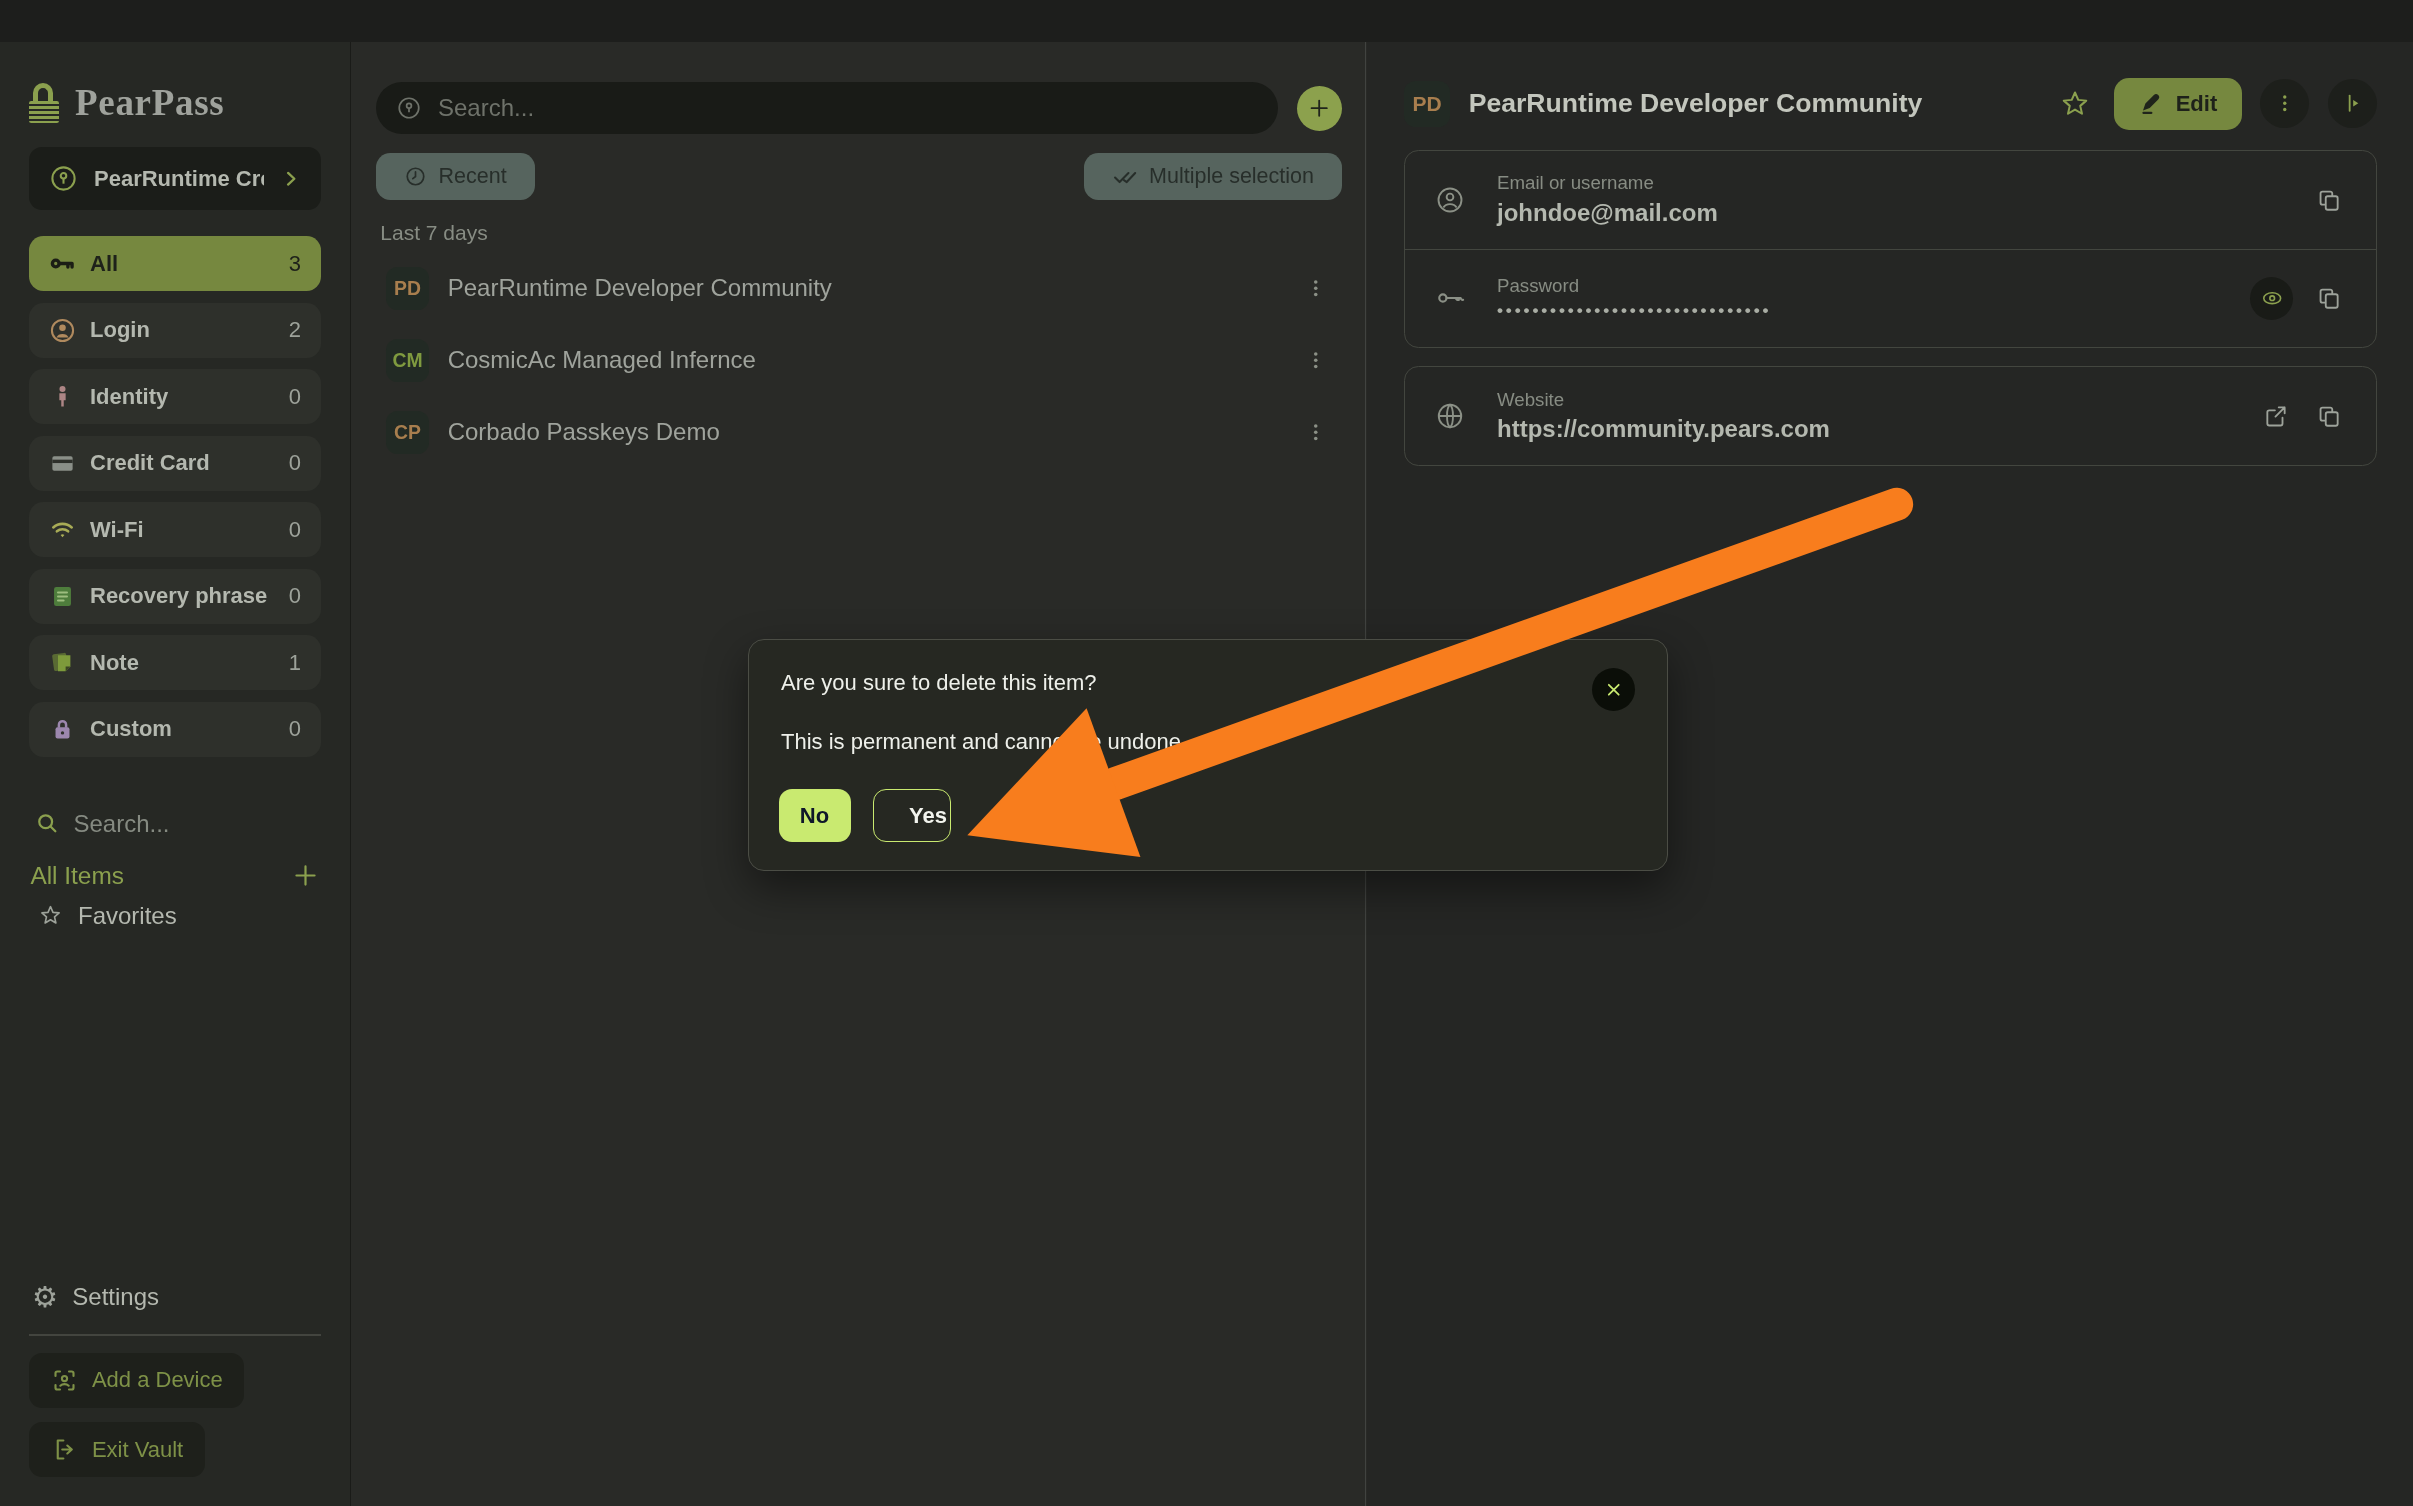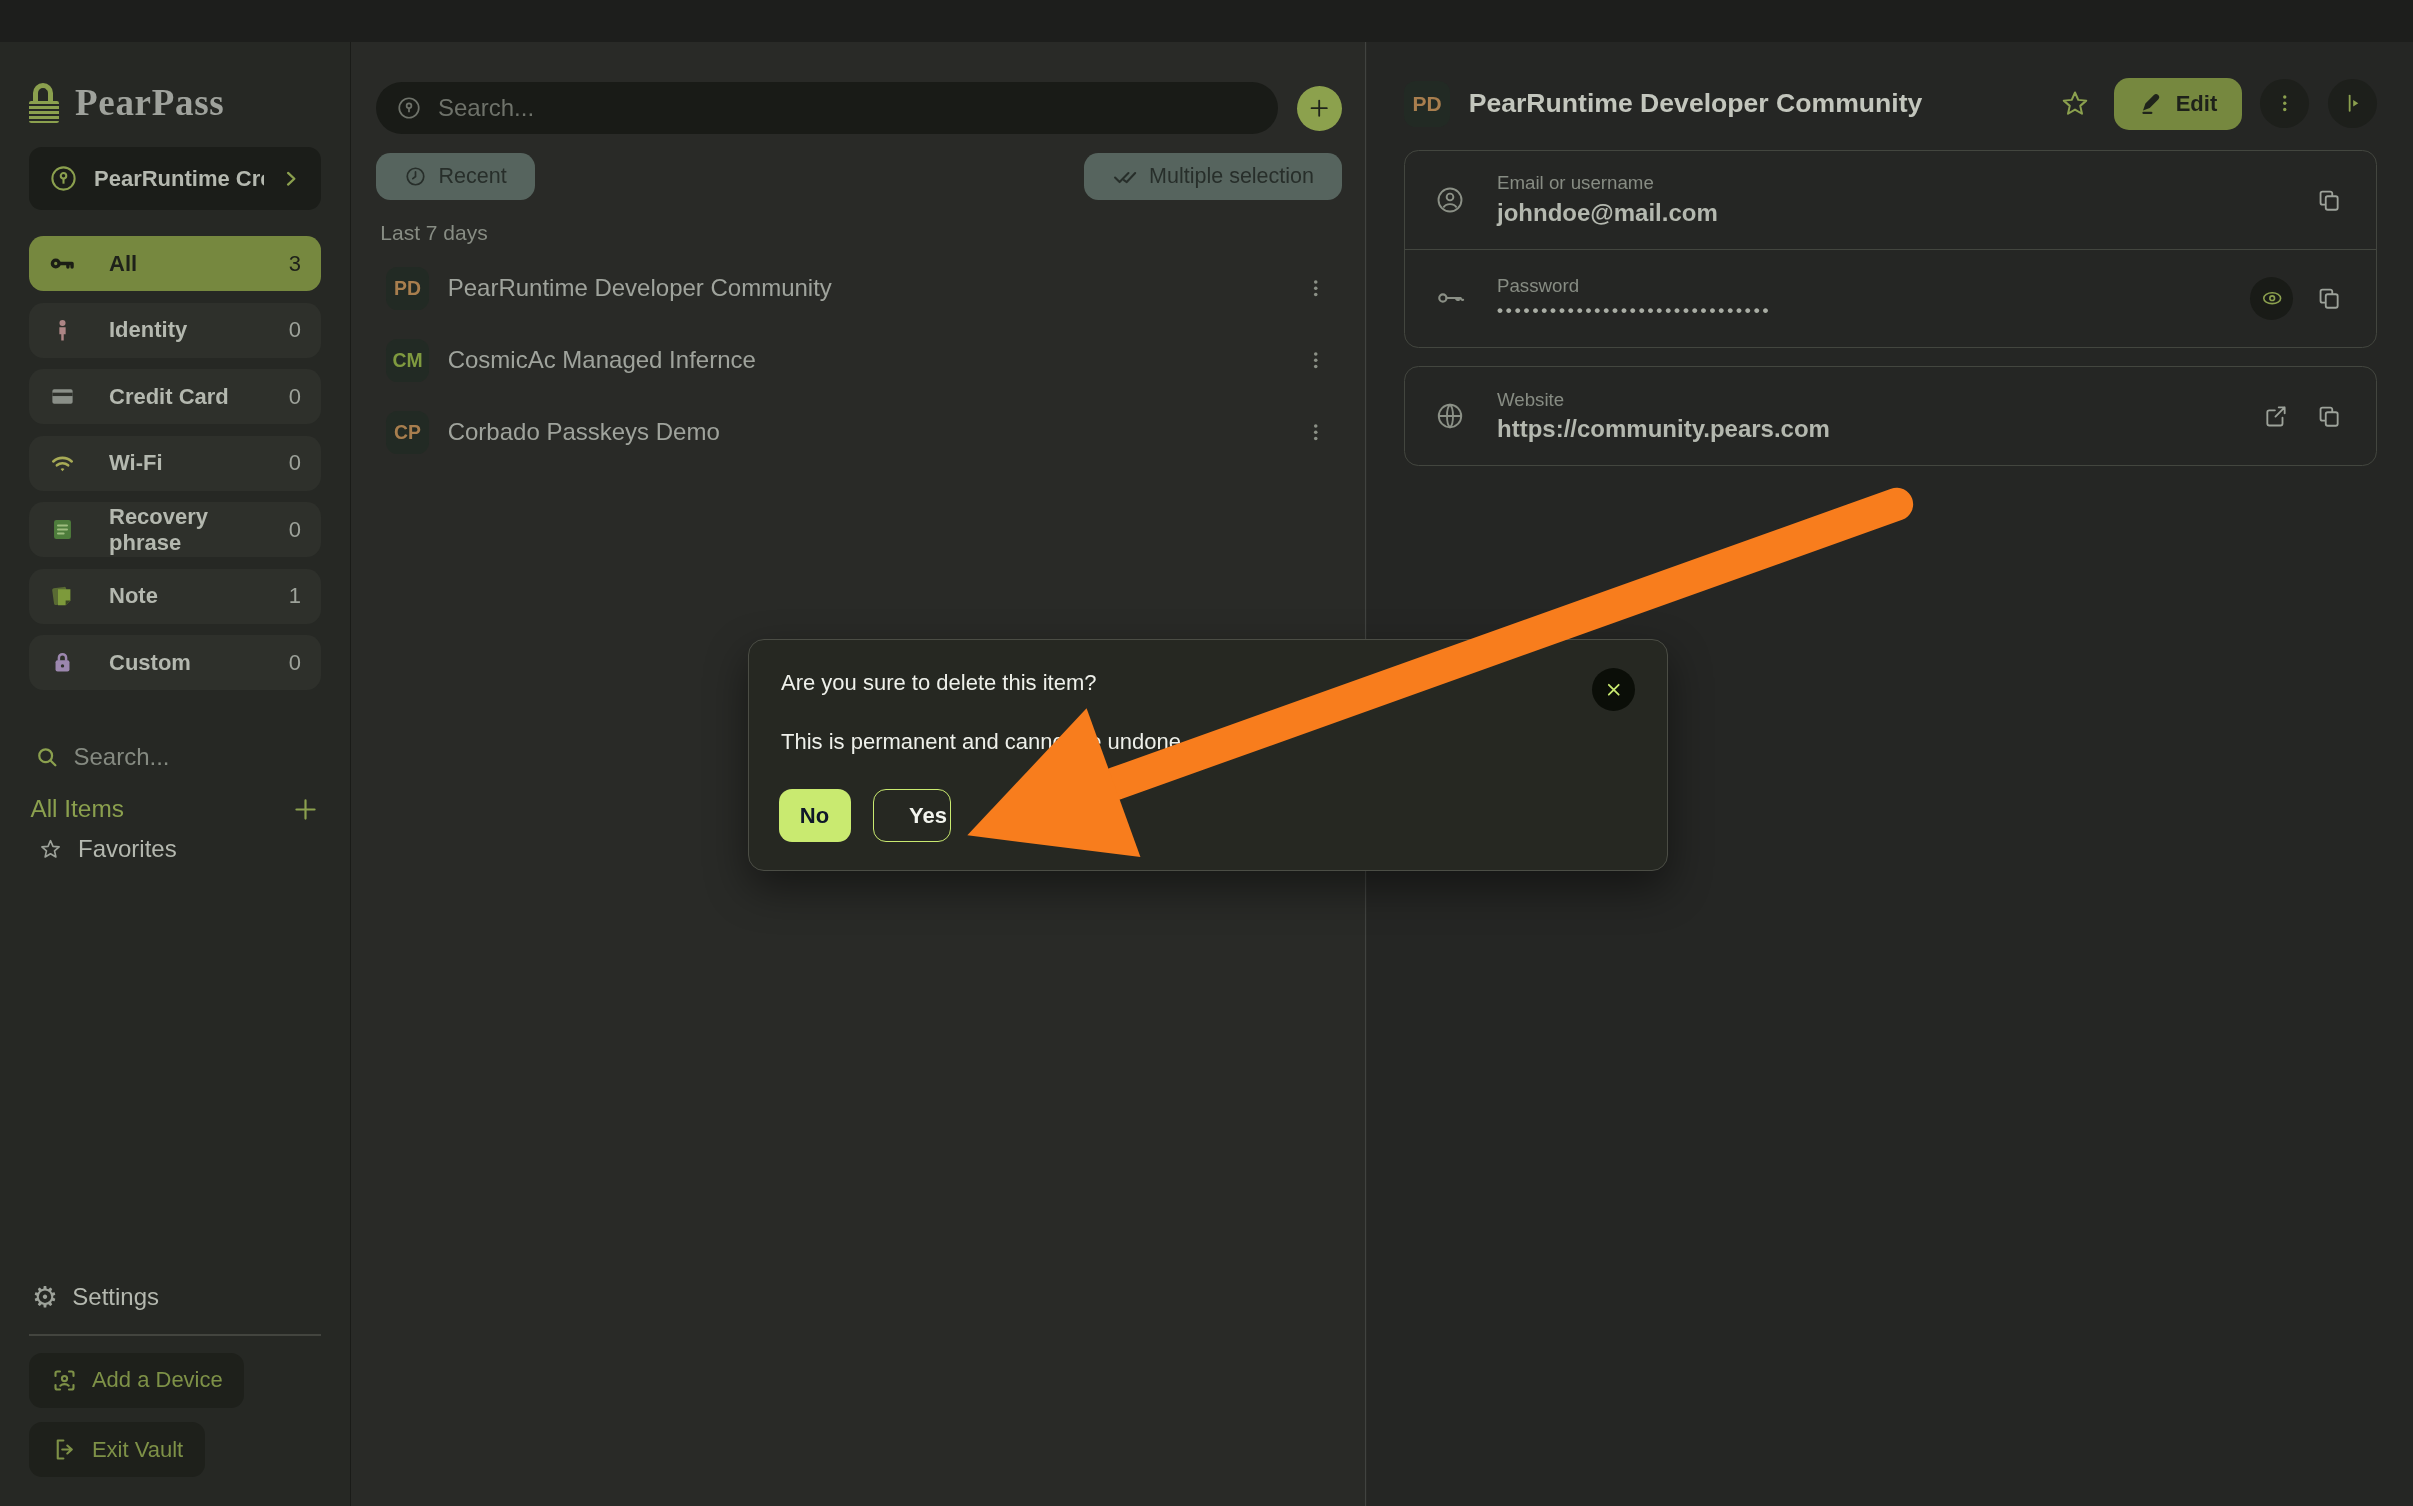--- a/index.html
+++ b/index.html
@@ -48,21 +48,21 @@
   .logo-lock .lockbody{position:absolute;left:0;bottom:0;width:30px;height:21.5px;border-radius:2.2px;
     background:repeating-linear-gradient(180deg,var(--olive-bright) 0 2.9px,var(--sidebar) 2.9px 5px);}
   .logo-text{font-family:"Liberation Serif",serif;font-size:37px;font-weight:600;color:#9fa29c;letter-spacing:0.7px;}
 
   .vault-btn{margin-top:17px;height:63px;background:var(--tile-dark);border-radius:13px;display:flex;
     align-items:center;gap:16px;padding:0 20px;cursor:pointer;}
   .vault-btn .label{flex:1;font-size:22px;font-weight:700;color:var(--txt);white-space:nowrap;overflow:hidden;}
 
   .nav{margin-top:26px;display:flex;flex-direction:column;gap:11.5px;}
   .nav-item{height:55px;border-radius:14.4px;background:var(--tile);display:flex;align-items:center;
-    gap:33px;padding:0 20px;cursor:pointer;}
+    gap:14px;padding:0 20px;cursor:pointer;}
   .nav-item .label{flex:1;font-size:22px;font-weight:700;color:var(--txt);}
   .nav-item .count{font-size:22px;color:#9da29a;}
   .nav-item.selected{background:#76883f;}
   .nav-item.selected .label,.nav-item.selected .count{color:var(--txt-dark);}
 
   .side-search{margin-top:50px;display:flex;align-items:center;gap:14.4px;padding:0 5.7px;height:34px;}
   .side-search input{background:transparent;border:none;outline:none;font-family:inherit;
     font-size:24px;color:var(--txt);width:100%;}
   .side-search input::placeholder{color:#858a81;}
 
@@ -187,20 +187,31 @@
         <span class="icon">
           <svg width="27" height="27" viewBox="0 0 24 24" fill="none" stroke="#1b1d15" stroke-width="3">
             <circle cx="6" cy="12" r="3"></circle>
               <path d="M9.2 12 H20.5 M16.8 12 v3.2 M20.5 12 v3.2" stroke-linecap="round"></path>
           </svg>
         </span>
         <span class="label">All</span>
         <span class="count">3</span>
       </div>
 
+      <div class="nav-item">
+        <span class="icon">
+          <svg width="27" height="27" viewBox="0 0 24 24">
+            <circle cx="12" cy="12" r="9.4" fill="none" stroke="#b08a5e" stroke-width="1.8"></circle>
+            <circle cx="12" cy="9.6" r="2.9" fill="#b08a5e"></circle>
+            <path d="M6.6 18.2 a5.8 4.8 0 0 1 10.8 0 Z" fill="#b08a5e"></path>
+          </svg>
+        </span>
+        <span class="label">Login</span>
+        <span class="count">2</span>
+      </div>
 
       <div class="nav-item">
         <span class="icon">
           <svg width="27" height="27" viewBox="0 0 24 24" fill="#ad8585">
             <circle cx="12" cy="5.4" r="2.7"></circle>
             <path d="M9.2 9 h5.6 v6.4 h-1.7 v5.4 h-2.2 v-5.4 H9.2 Z"></path>
           </svg>
         </span>
         <span class="label">Identity</span>
         <span class="count">0</span>

